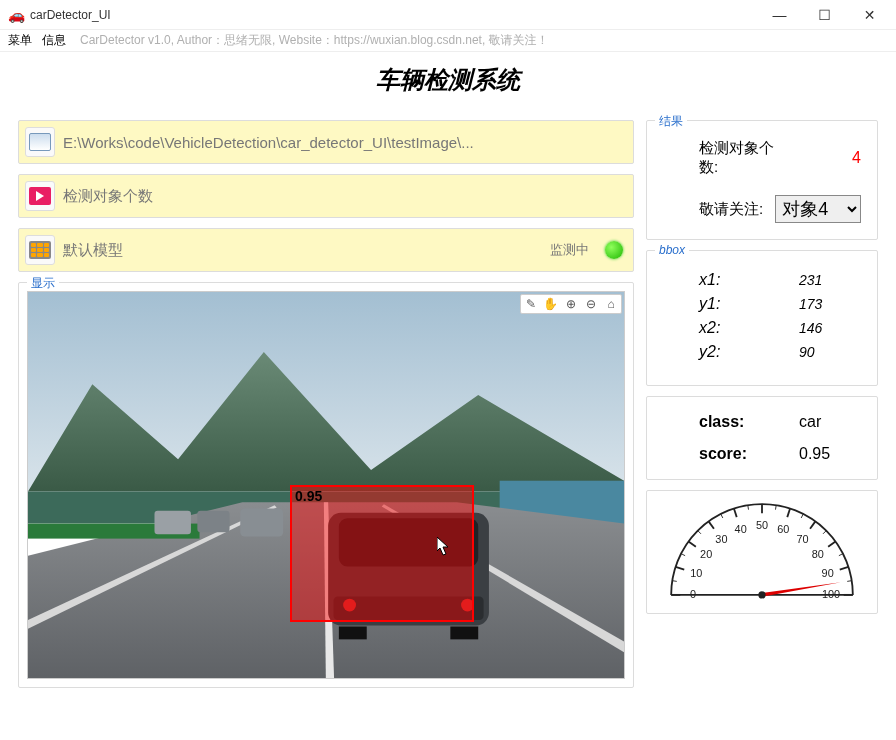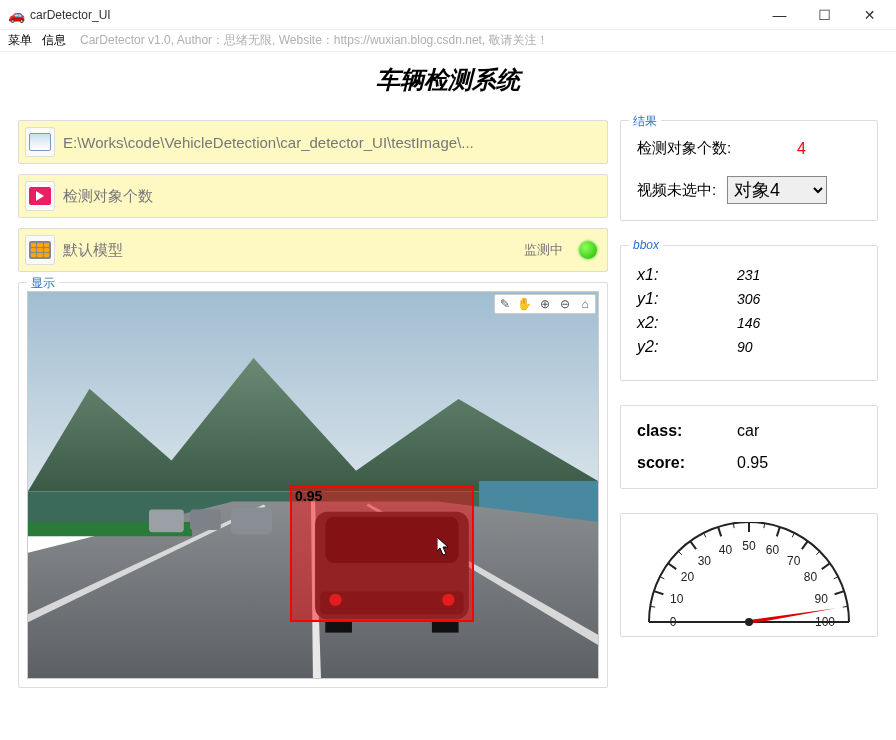--- a/index.html
+++ b/index.html
@@ -7,37 +7,37 @@
 .titlebar { height: 30px; display: flex; align-items: center; padding: 0 4px 0 8px; background: #fff; border-bottom: 1px solid #eee;}
 .titlebar .icon { width: 16px; height: 16px; margin-right: 6px; font-size: 14px;}
 .titlebar .title { flex: 1; font-size: 12px; color: #333; }
 .winbtn { width: 45px; height: 30px; display: flex; align-items: center; justify-content: center; cursor: pointer; font-size: 14px; color: #333;}
 .menubar { height: 22px; display: flex; align-items: center; padding: 0 8px; font-size: 12px; gap: 10px; border-bottom: 1px solid #eee;}
 .menubar .menu-item { color: #000; cursor: pointer; }
 .menubar .info { color: #b0b0b0; margin-left: 4px; }
 .content { display: flex; padding: 10px 18px; gap: 12px; }
 h1.header { text-align: center; font-size: 24px; font-weight: bold; font-style: italic; margin: 12px 0 14px 0; font-family: STKaiti, KaiTi, serif;}
 .left { flex: 1; display: flex; flex-direction: column; gap: 10px; }
-.right { width: 258px; display: flex; flex-direction: column; gap: 24px; }
+.right { width: 232px; display: flex; flex-direction: column; gap: 10px; }
 .row { height: 44px; border: 1px solid #dcdcdc; border-radius: 2px; display: flex; align-items: center; padding: 0 10px 0 6px; gap: 8px; background: #fef9c3; }
 .row .btn-icon { width: 30px; height: 30px; display: flex; align-items: center; justify-content: center; border: 1px solid #ddd; border-radius: 3px; cursor: pointer; background: #fafafa; }
 .row .text { flex: 1; font-size: 15px; color: #777; }
 .row .status-label { font-size: 13px; color: #777; margin-right: 8px;}
 .row .led { width: 18px; height: 18px; border-radius: 50%; background: radial-gradient(circle at 35% 35%, #8fff5b, #1db600); box-shadow: 0 0 3px #2c2;}
 .fieldset { border: 1px solid #dcdcdc; border-radius: 2px; padding: 8px; position: relative;}
 .fieldset .legend { position: absolute; top: -8px; left: 8px; background: #fff; padding: 0 4px; font-size: 12px; color: #2a6fcc; }
 .display-panel { height: 406px; }
 .display-panel .img-wrap { width: 100%; height: 100%; position: relative; background: #fff; border: 1px solid #ccc;}
 .toolbar-float { position: absolute; top: 2px; right: 2px; display: flex; background: #fff; border: 1px solid #ccc; border-radius: 2px; height: 20px;}
 .toolbar-float .ticon { width: 20px; height: 18px; display: flex; align-items: center; justify-content: center; font-size: 12px; cursor: pointer; color: #555; }
 .scene { width: 100%; height: 100%; }
 .results-panel { flex: 0 0 auto; padding: 12px 16px 10px 16px;}
 .results-panel .legend { color: #2a6fcc; }
 .kv { display: flex; align-items: center; margin: 6px 0; font-size: 15px;}
-.kv .k { width: 100px; }
+.kv .k { width: 100px; margin-left: 36px; }
 .kv .v { font-size: 17px;}
 .kv.count .v { color: #f00; font-size: 16px; margin-left: 60px;}
 .kv.select select { width: 100px; font-size: 18px; padding: 2px 2px; border: 1px solid #888; }
 .kv.select .k{ width: 90px;}
 .bbox-panel { padding: 14px 16px 18px 16px; font-style: italic; }
 .bbox-panel .legend { color: #2a6fcc; }
 .bbox-panel .kv .k { font-size: 16px; width: 100px;}
 .bbox-panel .kv .v { font-size: 14px;}
 .cls-panel { border: 1px solid #dcdcdc; border-radius: 2px; padding: 10px 16px; }
 .cls-panel .kv .k { font-weight: bold; font-size: 16px; width: 100px;}
@@ -162,36 +162,36 @@
   </div>
 
   <div class="right">
     <div class="fieldset results-panel">
       <div class="legend">结果</div>
       <div class="kv count">
         <div class="k">检测对象个数:</div>
         <div class="v">4</div>
       </div>
       <div class="kv select" style="margin-top:18px;">
-        <div class="k">视频未选中:</div>
+        <div class="k">敬请关注:</div>
         <select>
           <option>对象4</option>
         </select>
       </div>
     </div>
 
     <div class="fieldset bbox-panel">
       <div class="legend">bbox</div>
       <div class="kv">
           <div class="k">x1:</div>
           <div class="v">231</div>
         </div>
       <div class="kv">
           <div class="k">y1:</div>
-          <div class="v">306</div>
+          <div class="v">173</div>
         </div>
       <div class="kv">
           <div class="k">x2:</div>
           <div class="v">146</div>
         </div>
       <div class="kv">
           <div class="k">y2:</div>
           <div class="v">90</div>
         </div>
     </div>

